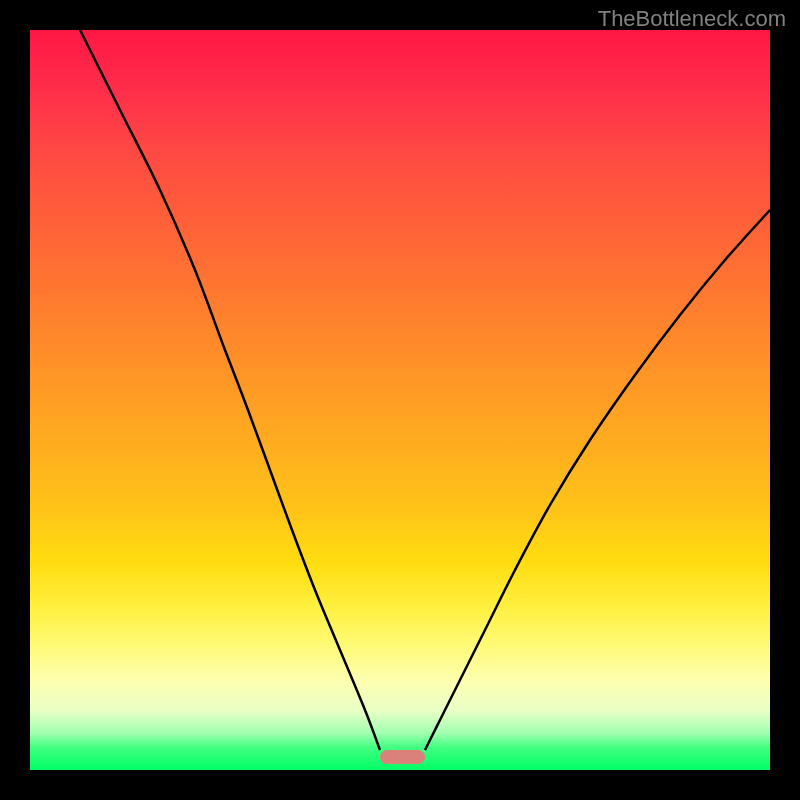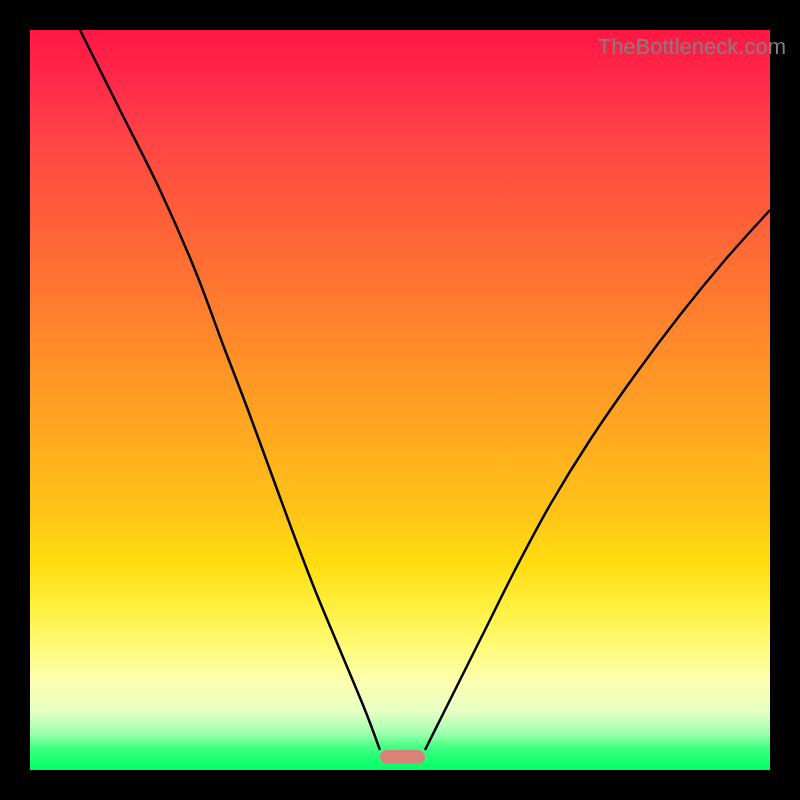--- a/index.html
+++ b/index.html
@@ -15,21 +15,20 @@
       font-family: Arial, sans-serif;
     }
     .watermark {
       position: absolute;
       top: 6px;
       right: 14px;
       color: #808080;
       font-size: 22px;
       font-weight: normal;
       z-index: 10;
-      margin-top: 28px;
     }
     .chart-container {
       position: absolute;
       top: 30px;
       left: 30px;
       width: 740px;
       height: 740px;
       overflow: hidden;
     }
     .gradient-bg {

